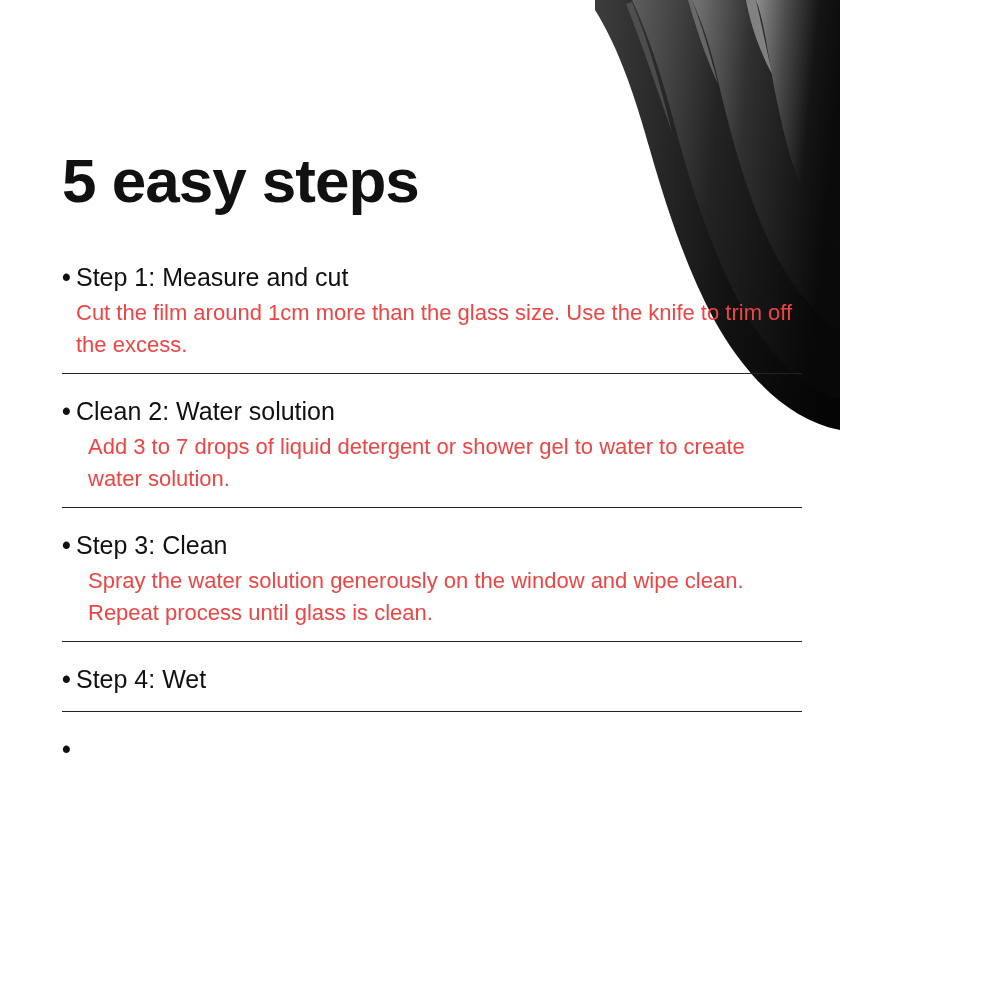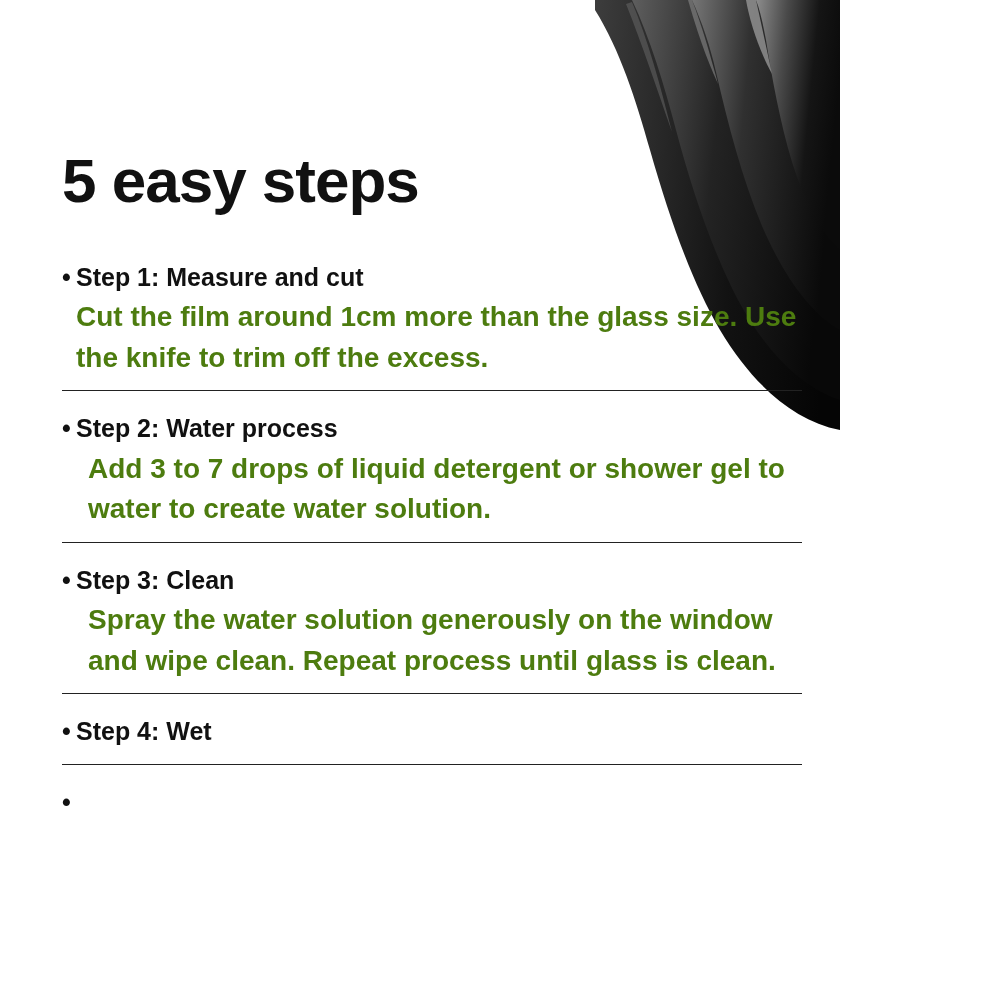--- a/index.html
+++ b/index.html
@@ -79,29 +79,29 @@
     margin-bottom: 4px;
   }
   .bullet {
     width: 14px;
     flex: 0 0 14px;
     font-size: 25px;
     line-height: 1.25;
     color: #111111;
   }
   .step-title {
-    font-weight: bold;
+    font-weight: normal;
   }
 
   .step-body {
-    font-size: 28px;
-    color: #4d7c0f;
+    font-size: 22px;
+    color: #ef4444;
     line-height: 1.45;
     padding-left: 26px;
-    font-weight: bold;
+    font-weight: normal;
   }
   .step-body.indent-less {
     padding-left: 14px;
   }
 </style>
 </head>
 <body>
 
 <div class="page">
 
@@ -153,21 +153,21 @@
       <div class="step-head">
         <span class="bullet">•</span>
         <span class="step-title">Step 1: Measure and cut</span>
       </div>
       <div class="step-body indent-less">Cut the film around 1cm more than the glass size. Use the knife to trim off the excess.</div>
     </div>
 
     <div class="step">
       <div class="step-head">
         <span class="bullet">•</span>
-        <span class="step-title">Step 2: Water process</span>
+        <span class="step-title">Clean 2: Water solution</span>
       </div>
       <div class="step-body">Add 3 to 7 drops of liquid detergent or shower gel to water to create water solution.</div>
     </div>
 
     <div class="step">
       <div class="step-head">
         <span class="bullet">•</span>
         <span class="step-title">Step 3: Clean</span>
       </div>
       <div class="step-body">Spray the water solution generously on the window and wipe clean. Repeat process until glass is clean.</div>

